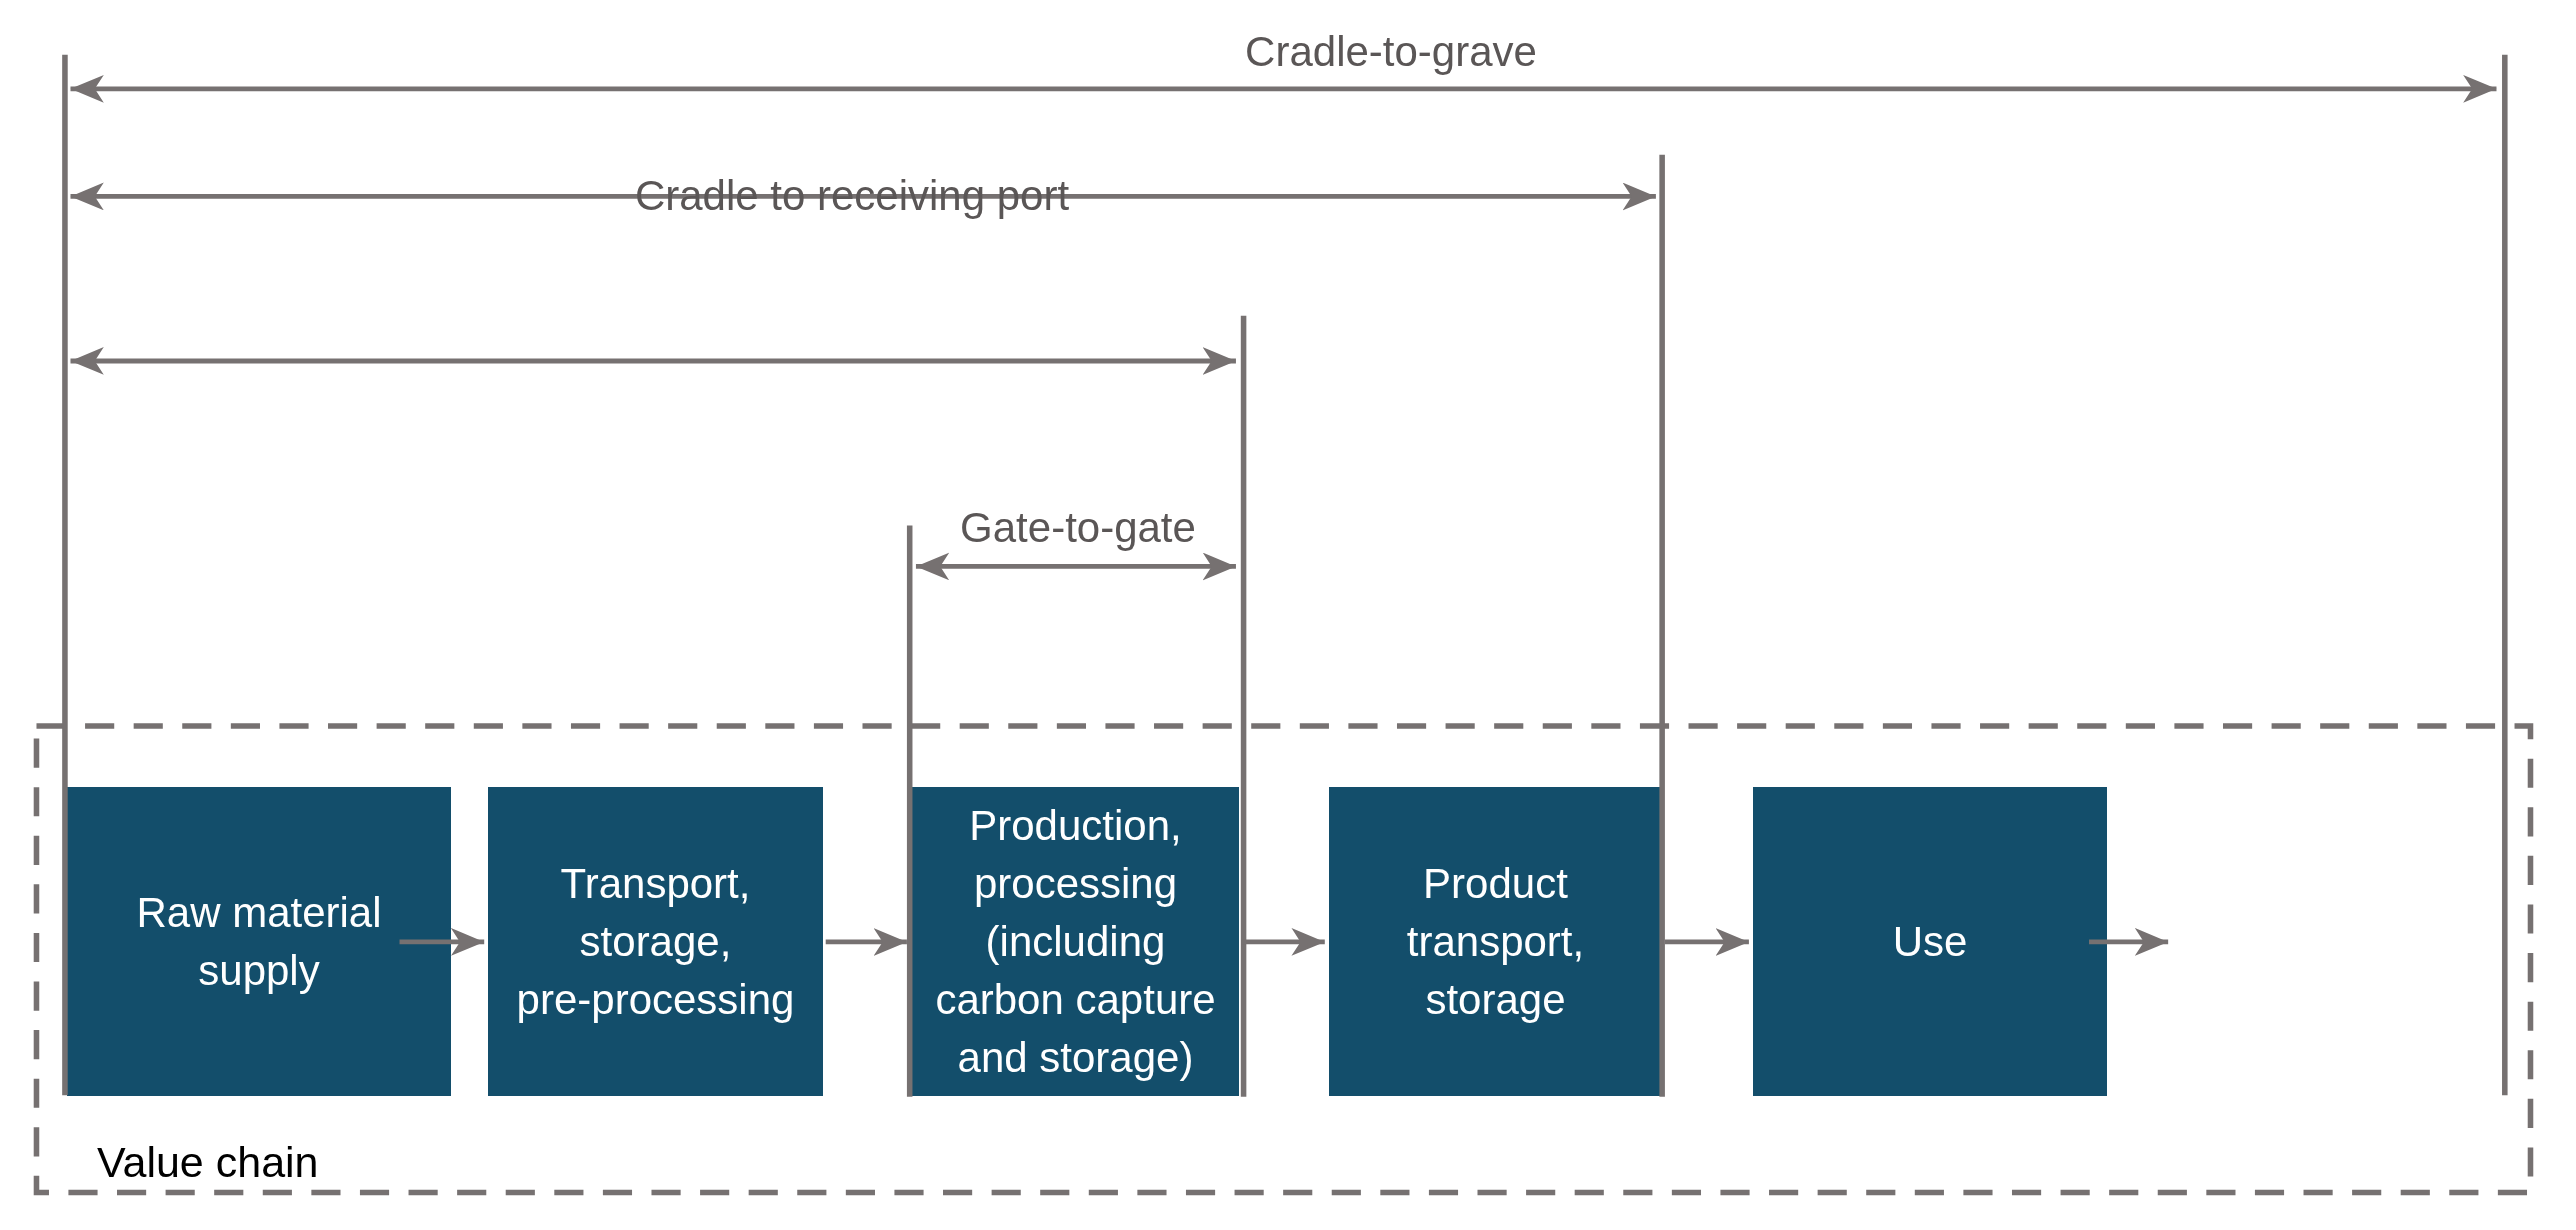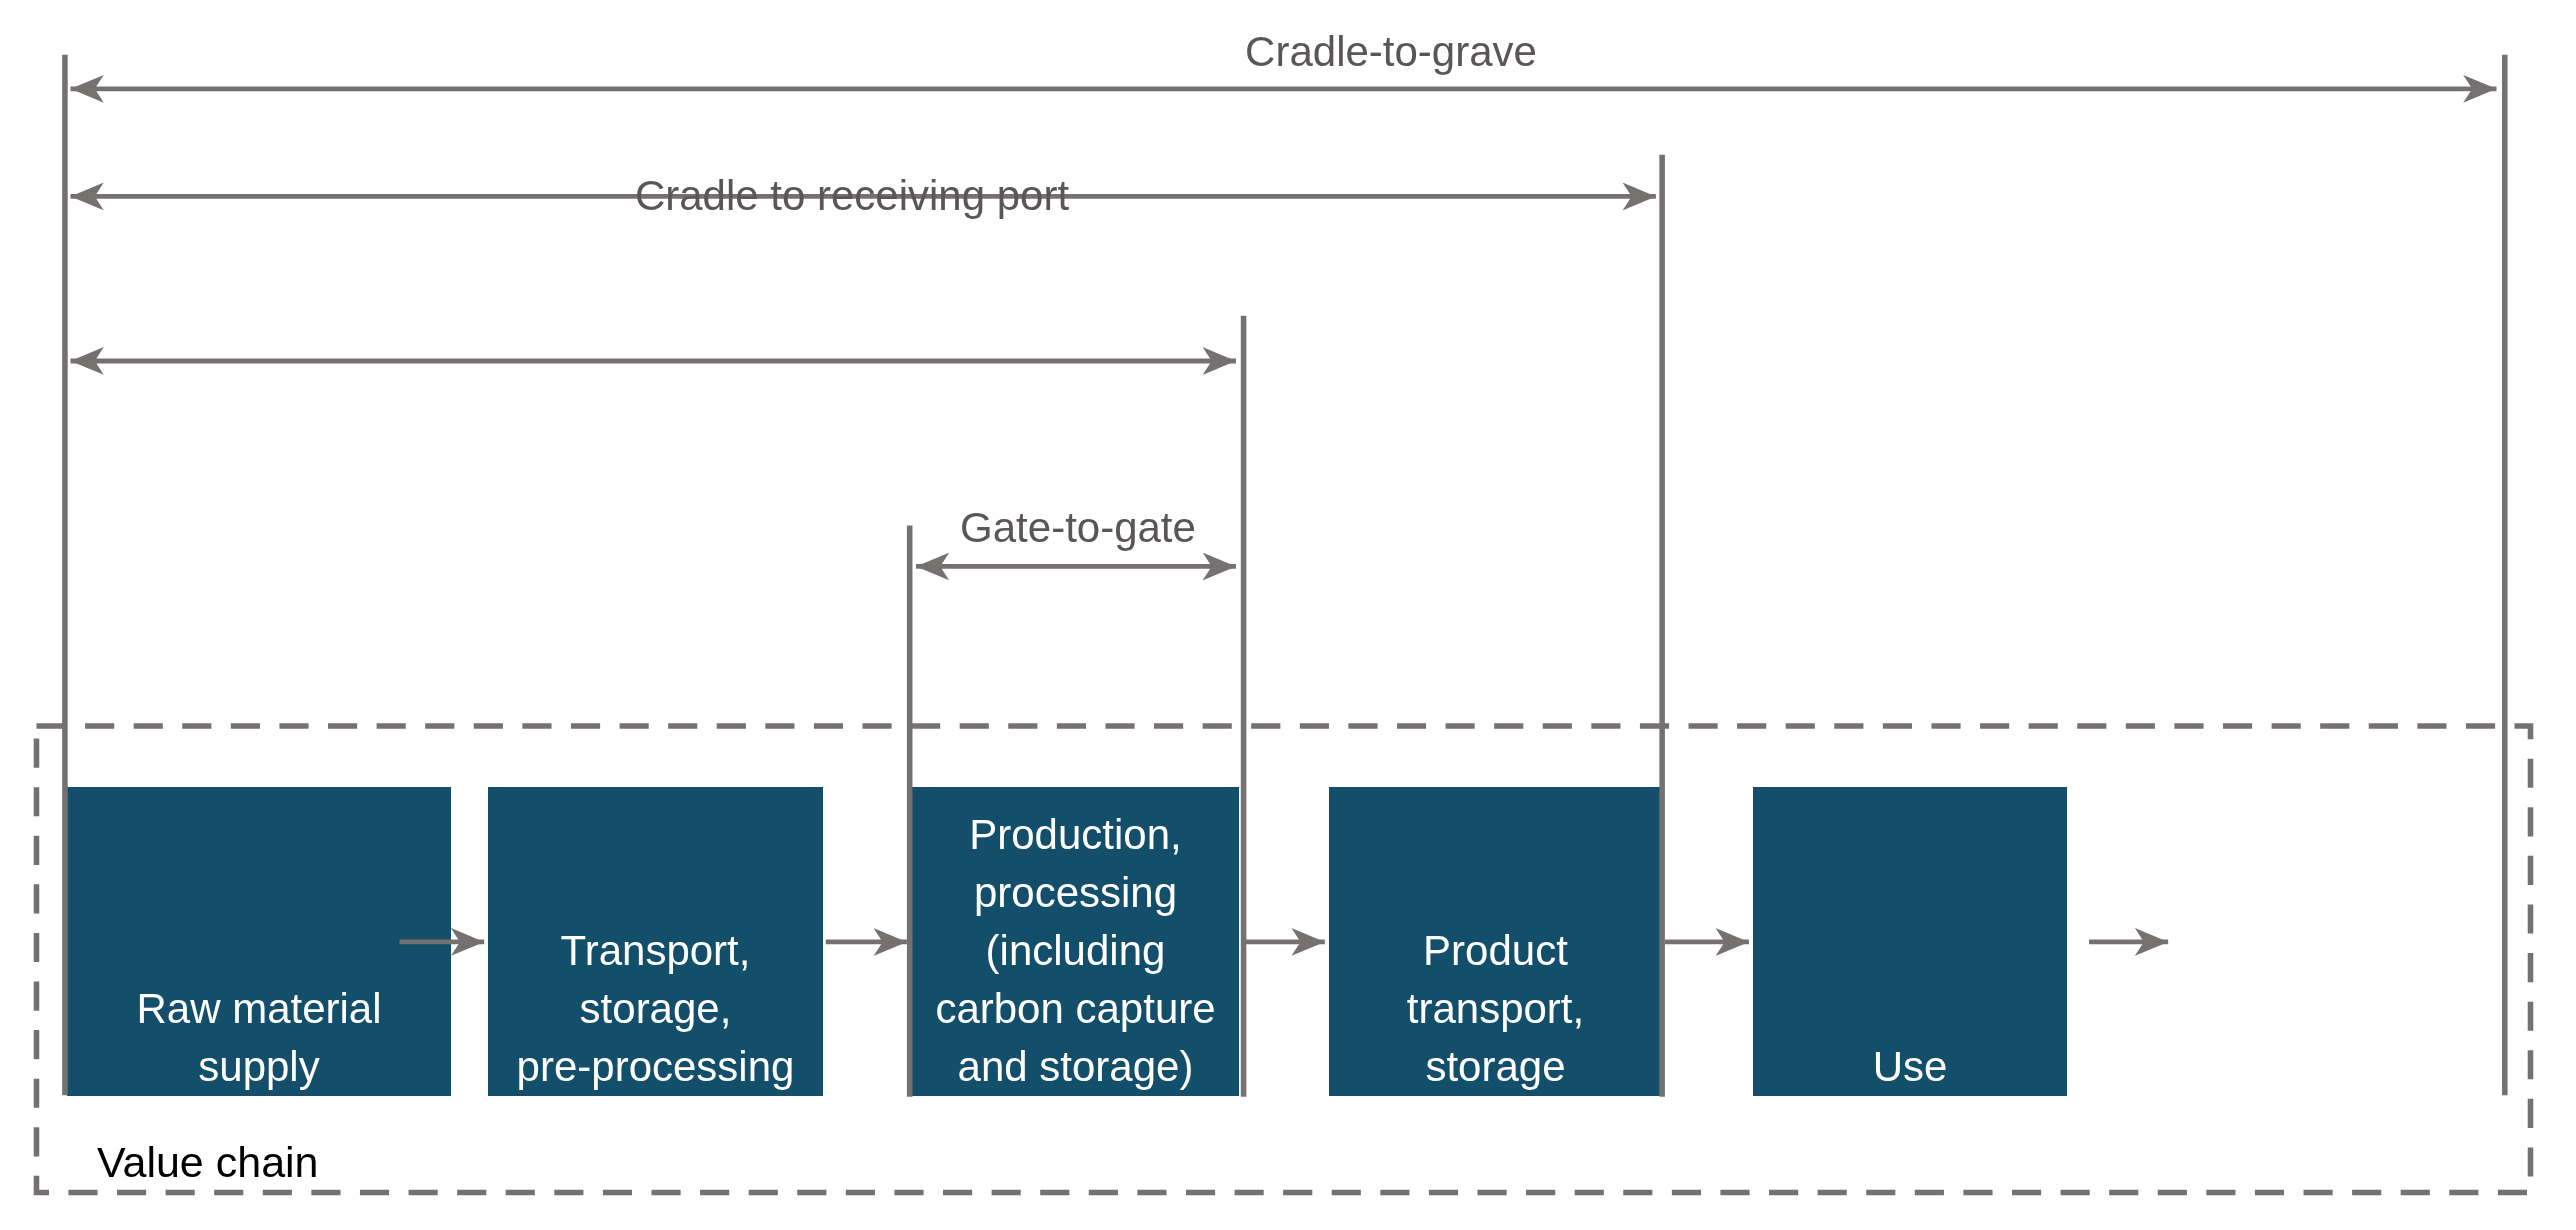--- a/index.html
+++ b/index.html
@@ -16,35 +16,35 @@
     overflow: hidden;
   }
   
   .stage-box {
     position: absolute;
     top: 787px;
     height: 309px;
     background: #134e6b;
     z-index: 1;
     display: flex;
-    align-items: flex-end;
+    align-items: center;
     justify-content: center;
   }
   .stage-label {
     color: #ffffff;
     font-size: 42px;
     line-height: 58px;
     text-align: center;
     white-space: pre-line;
   }
   .box-1 { left: 67px;   width: 384px; }
   .box-2 { left: 488px;  width: 335px; }
   .box-3 { left: 912px; width: 327px; }
   .box-4 { left: 1329px; width: 333px; }
-  .box-5 { left: 1753px; width: 314px; }
+  .box-5 { left: 1753px; width: 354px; }
   .box-6 { left: 2173px; width: 333px; }
 
   
   .overlay {
     position: absolute;
     left: 0; top: 0;
     width: 2576px;
     height: 1230px;
     z-index: 2;
     pointer-events: none;

